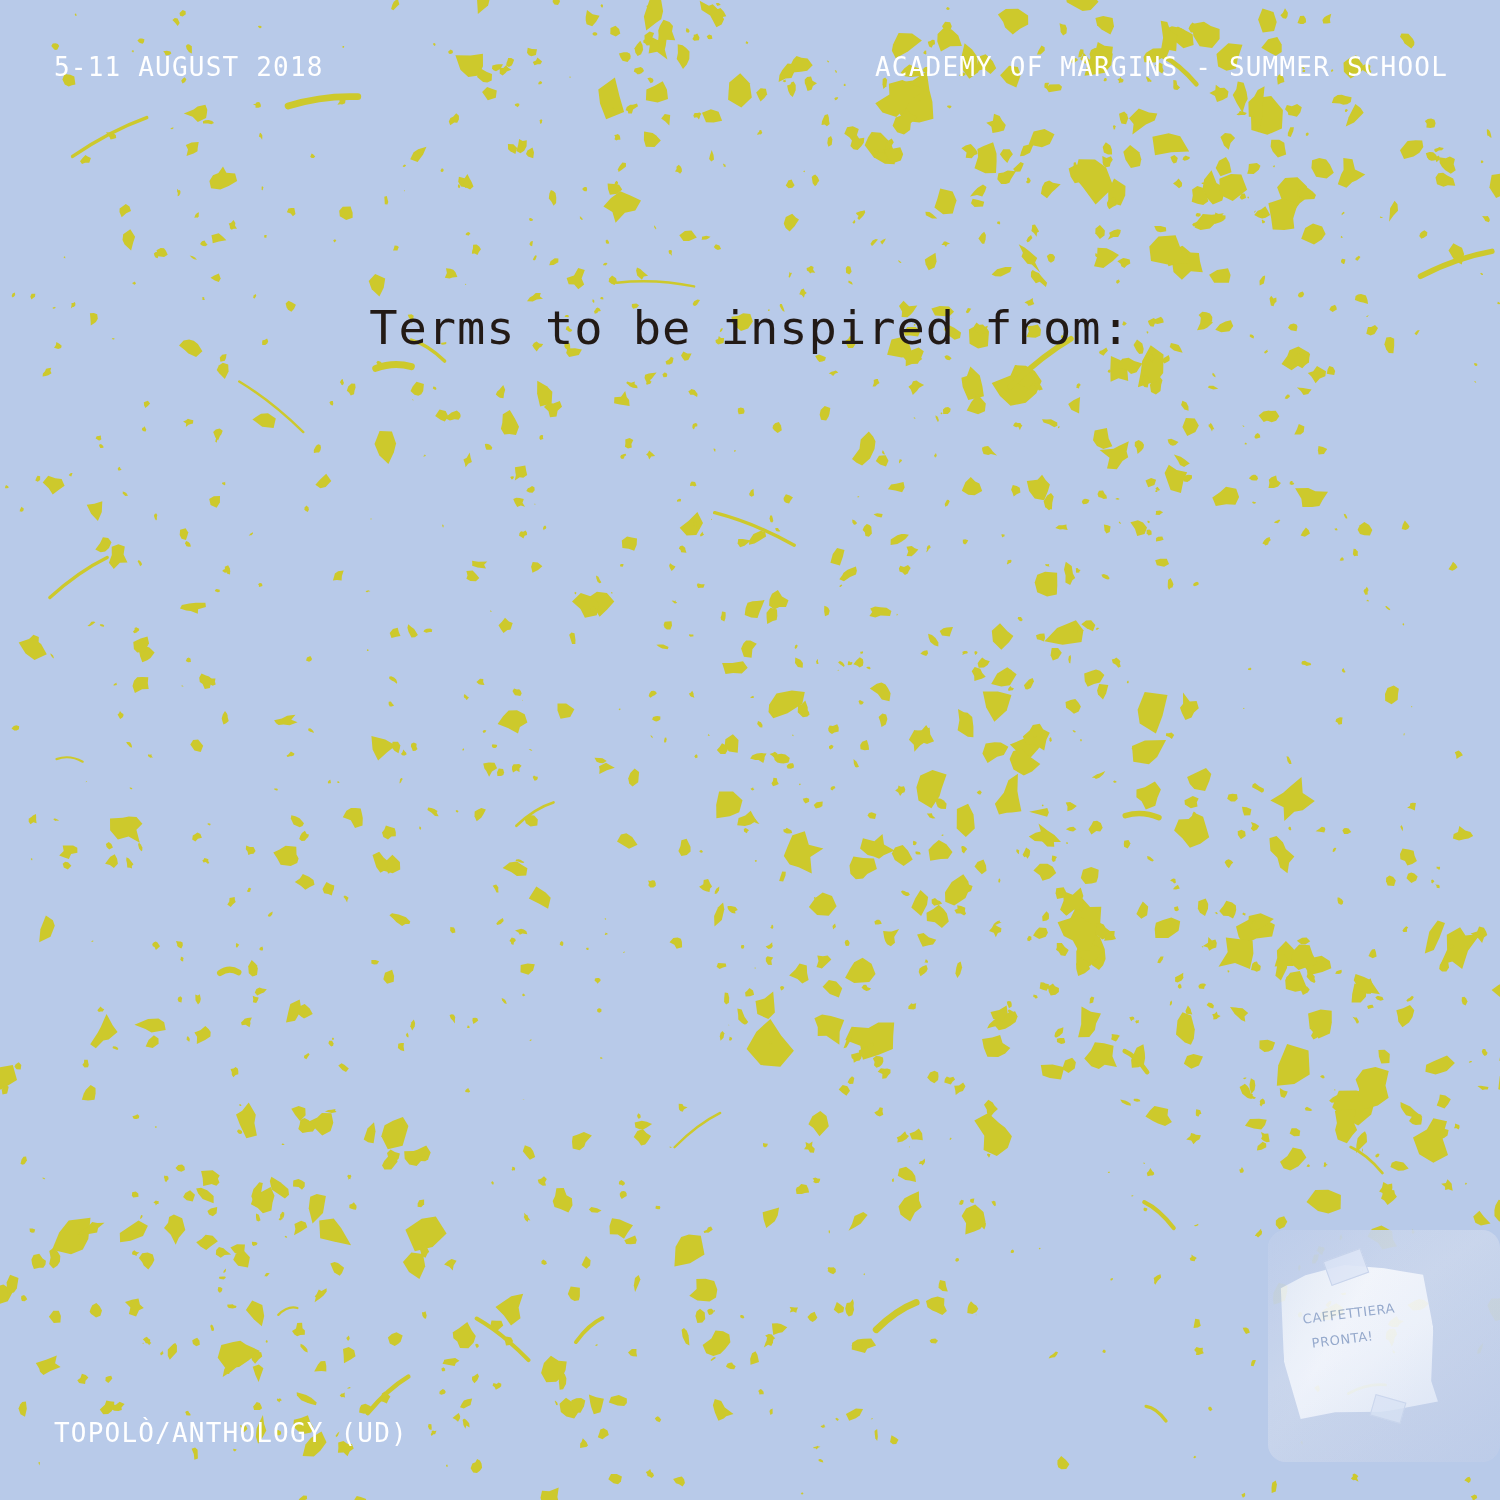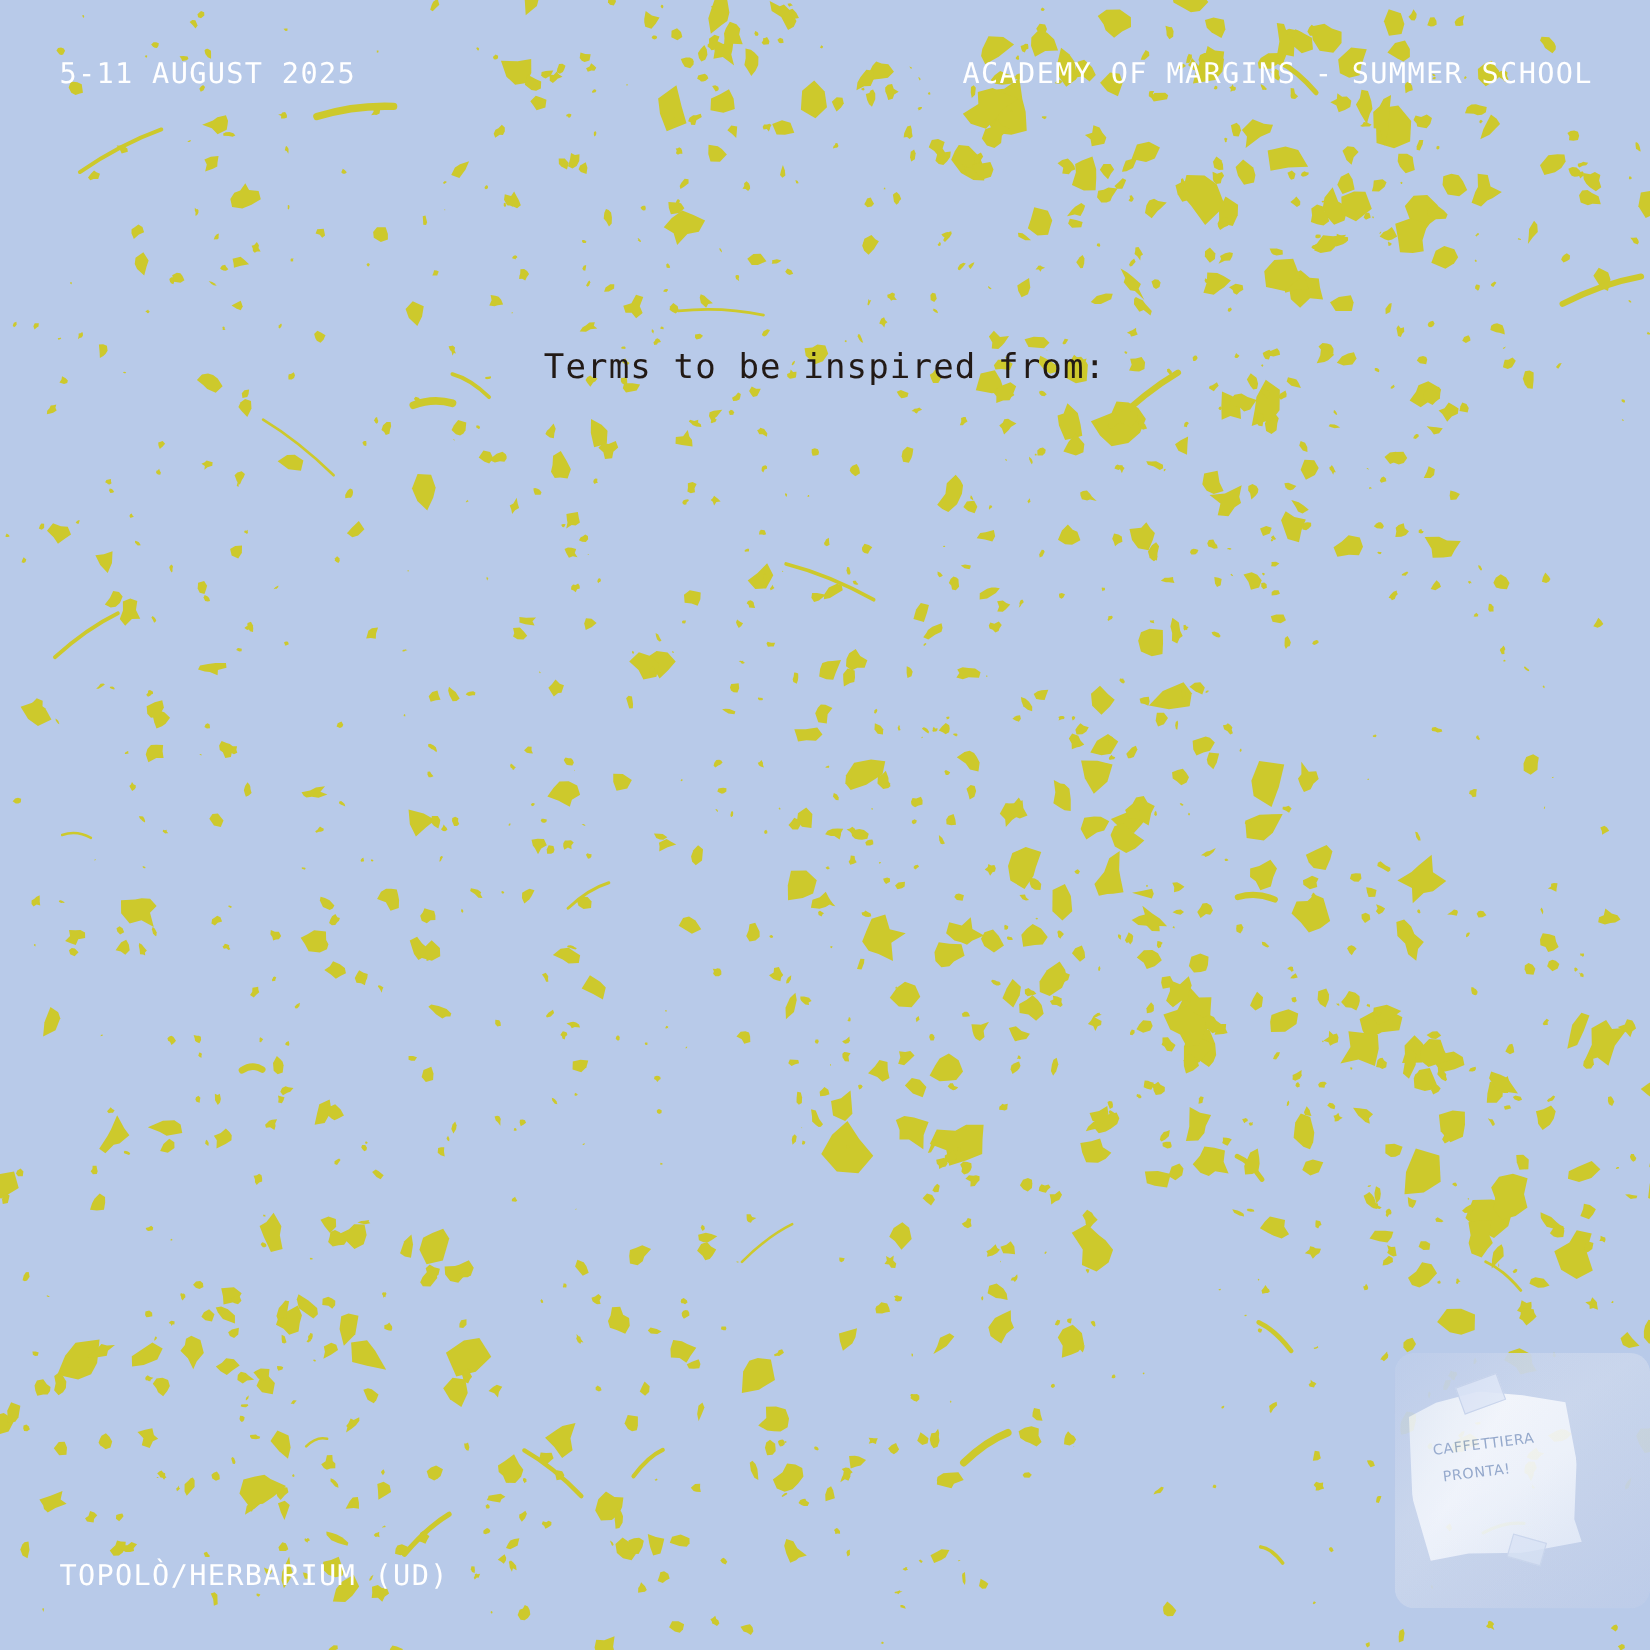--- a/index.html
+++ b/index.html
@@ -37,27 +37,27 @@
     white-space: nowrap;
     z-index: 6;
   }
   #meta-date  { left: 54px;  top: 52px; }
   #meta-org   { right: 52px; top: 52px; }
   #meta-place { left: 54px;  bottom: 52px; }
 
   
   #heading {
     position: absolute;
-    top: 316px;
+    top: 300px;
     left: 0;
     width: 1500px;
     text-align: center;
     color: #221a16;
     font-family: "DejaVu Sans Mono", monospace;
-    font-size: 31px;
+    font-size: 47px;
     letter-spacing: 1px;
     white-space: nowrap;
     z-index: 6;
   }
 
   
   #terms {
     position: absolute;
     top: 436px;
     left: 0;
@@ -1681,28 +1681,28 @@
       <path d="M1010.1,386.8 q30.4,-30.0 60.8,-48.0" stroke="#cdc92c" stroke-width="5.6" stroke-linecap="round" fill="none"></path>
       <path d="M239.2,381.5 q32.0,19.3 64.1,50.6" stroke="#cdc92c" stroke-width="2.4" stroke-linecap="round" fill="none"></path>
       <path d="M616.7,282.7 q38.7,-4.2 77.4,3.7" stroke="#cdc92c" stroke-width="2.5" stroke-linecap="round" fill="none"></path>
       <path d="M56.5,759.1 q13.1,-4.7 26.2,2.6" stroke="#cdc92c" stroke-width="2.2" stroke-linecap="round" fill="none"></path>
       <path d="M516.4,825.7 q18.6,-17.6 37.1,-23.2" stroke="#cdc92c" stroke-width="2.7" stroke-linecap="round" fill="none"></path>
       <path d="M220.0,973.0 q9.2,-6.4 18.4,-0.7" stroke="#cdc92c" stroke-width="6.0" stroke-linecap="round" fill="none"></path>
       <path d="M1420.5,276.3 q35.7,-18.4 71.4,-24.9" stroke="#cdc92c" stroke-width="5.5" stroke-linecap="round" fill="none"></path>
       <path d="M1350.6,1147.0 q16.0,7.0 31.9,26.1" stroke="#cdc92c" stroke-width="2.6" stroke-linecap="round" fill="none"></path>
     </svg>
 
-  <div class="meta" id="meta-date">5-11 AUGUST 2025</div>
+  <div class="meta" id="meta-date">5-11 AUGUST 2018</div>
 
   <div class="meta" id="meta-org">ACADEMY OF MARGINS - SUMMER SCHOOL</div>
 
   <div id="heading">Terms to be inspired from:</div>
 
 
-  <div class="meta" id="meta-place">TOPOLÒ/HERBARIUM (UD)</div>
+  <div class="meta" id="meta-place">TOPOLÒ/ANTHOLOGY (UD)</div>
 
   <div id="note-photo">
     <div class="plate"></div>
     <div class="paper"></div>
     <div class="tape"></div>
     <div class="tape-b"></div>
     <div class="handwriting">
       <span>CAFFETTIERA</span>
       <span class="hw2">PRONTA!</span>
     </div>

